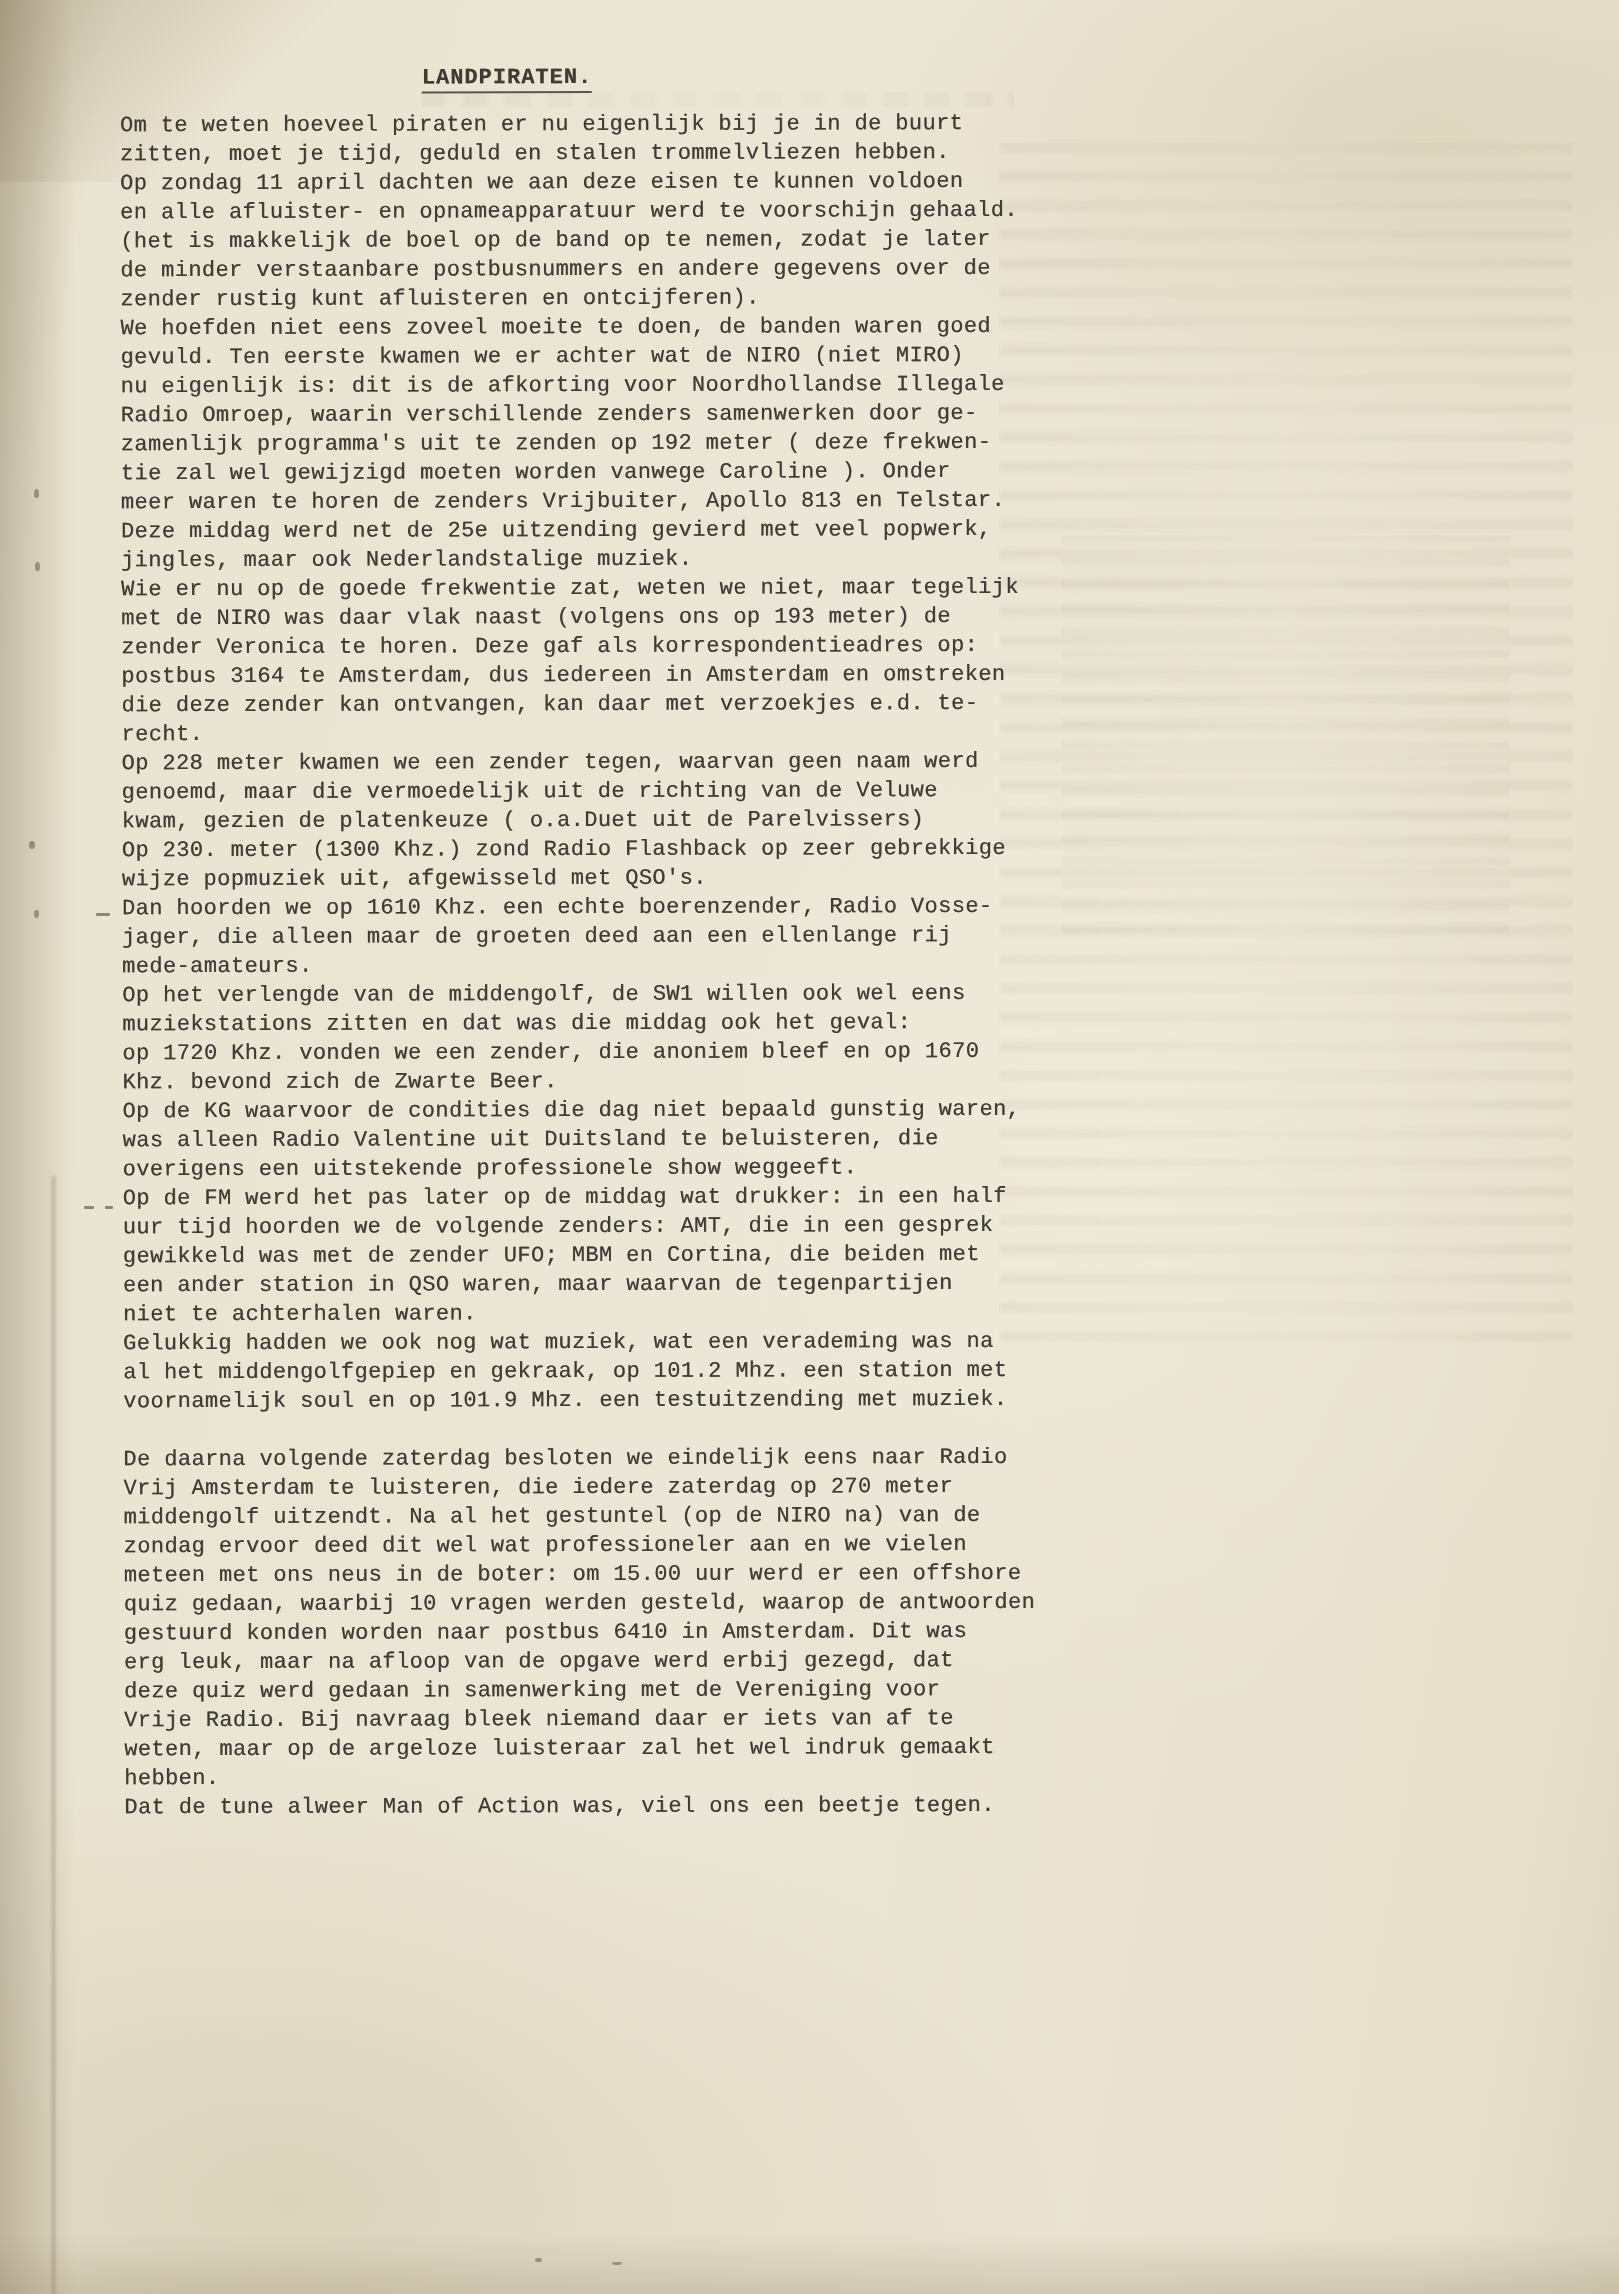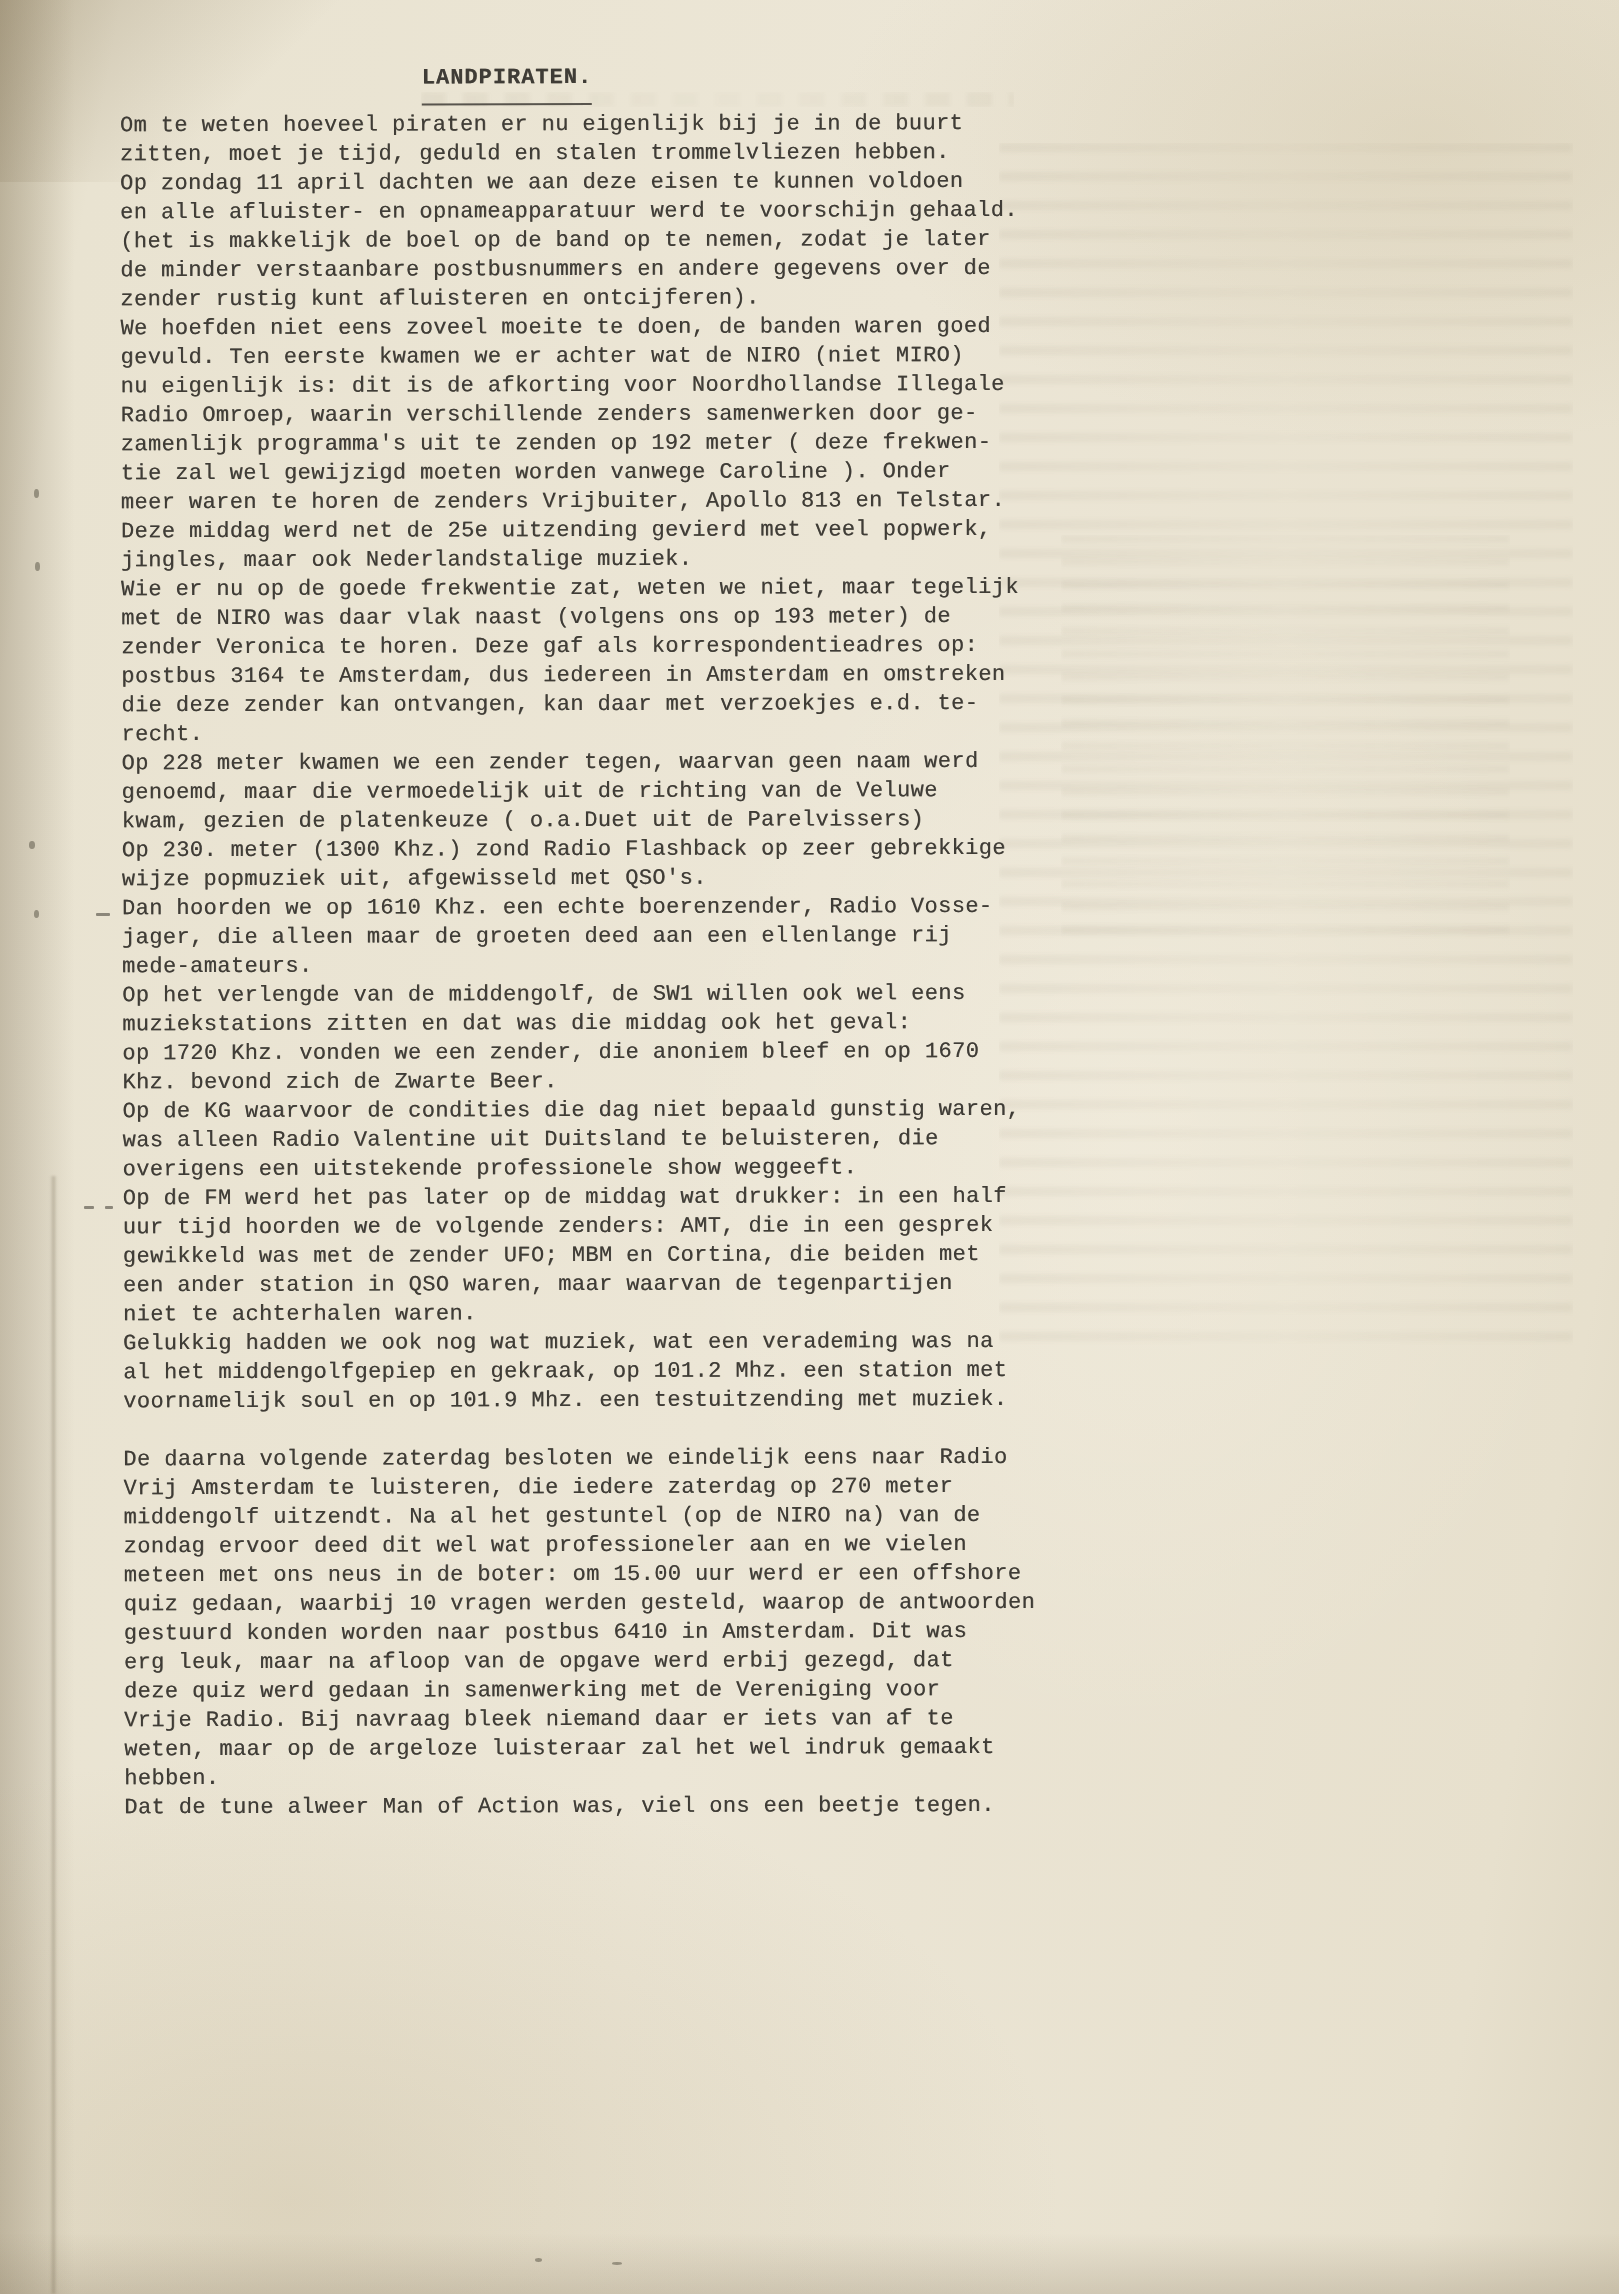--- a/index.html
+++ b/index.html
@@ -86,21 +86,21 @@
     transform: rotate(-0.15deg);
     text-shadow: 0.4px 0 0 rgba(63,60,54,0.65);
   }
   .title {
     margin-left: 302px;
     margin-bottom: 18px;
     font-weight: bold;
   }
   .title span {
     border-bottom: 2.9px solid rgba(63,60,54,0.85);
-    padding-bottom: 13px;
+    padding-bottom: 1px;
     letter-spacing: 1px;
   }
   .para { white-space: pre-line; }
   .gap-before { margin-top: 29px; }
 </style>
 </head>
 <body>
 
 <div class="page">
 

